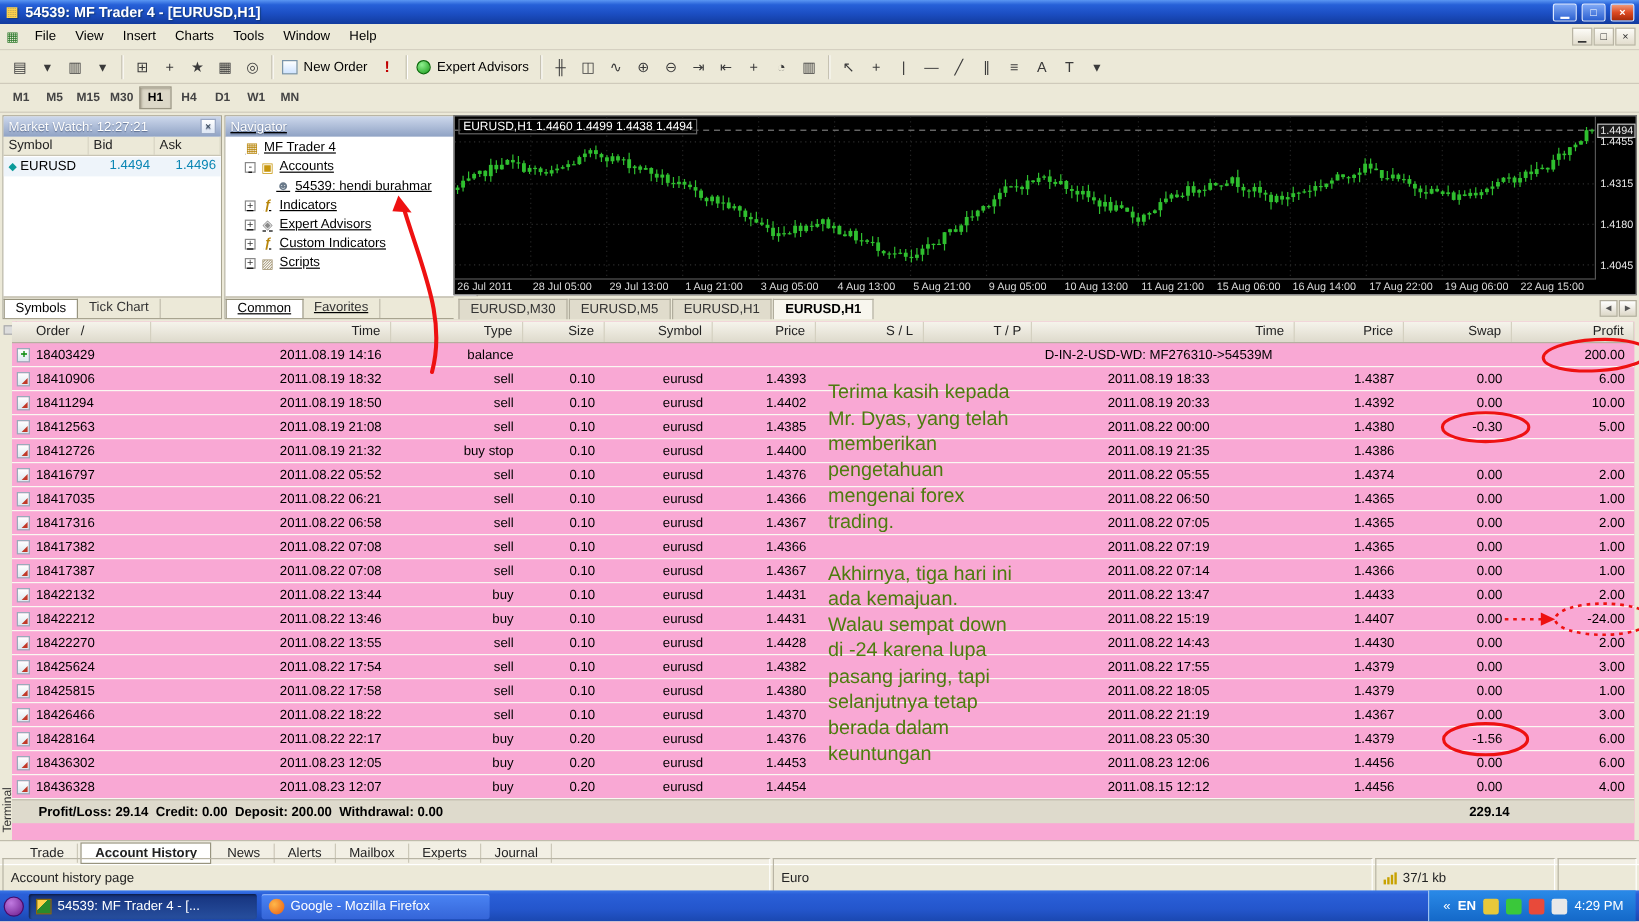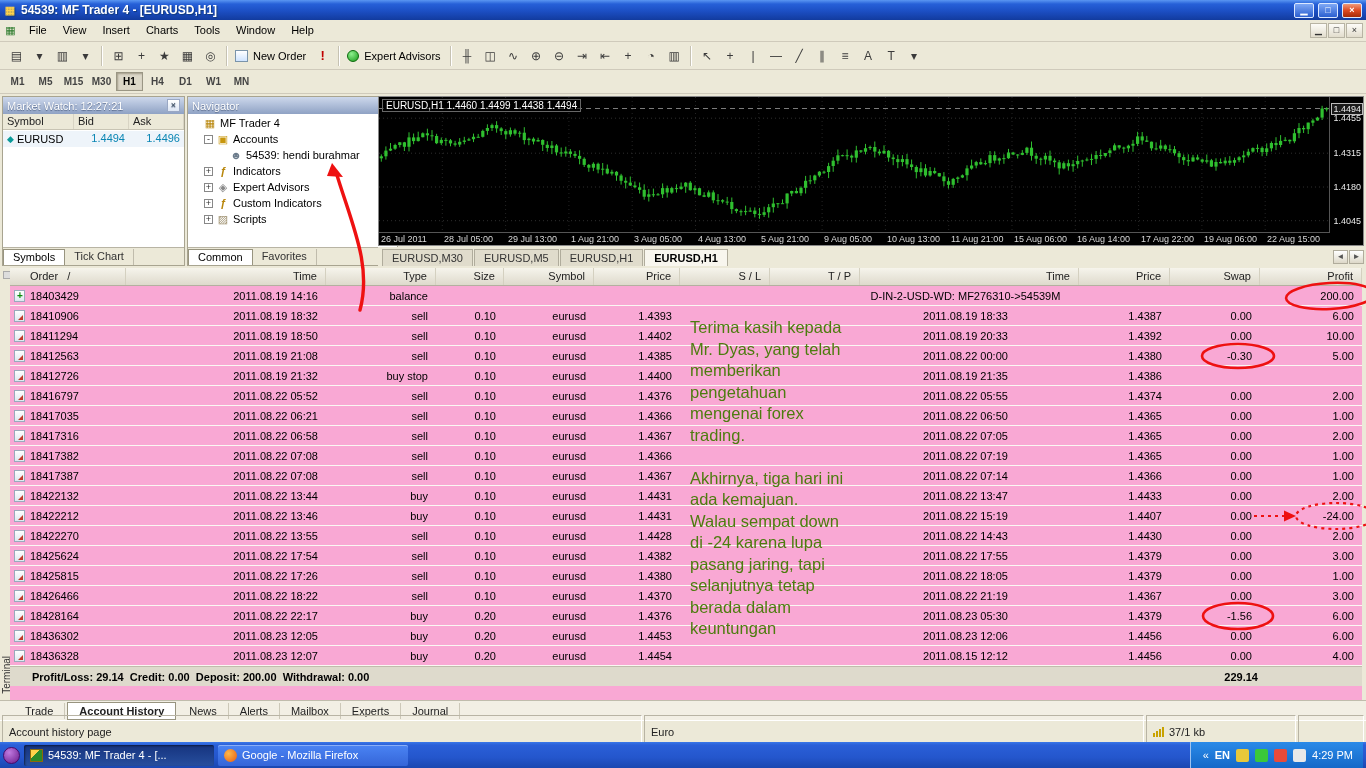--- a/index.html
+++ b/index.html
@@ -33,21 +33,21 @@
   .alert-glyph{color:#c00000;font-weight:bold;font-size:13px;}
 
   
   .tfbar{position:absolute;top:70px;left:0;width:100%;height:24px;background:#ece9d8;border-bottom:1px solid #cfcabb;display:flex;align-items:center;padding:0 4px;gap:1px;}
   .tf-btn{width:27px;height:19px;font-size:10px;font-weight:bold;color:#444;text-align:center;line-height:18px;border:1px solid transparent;}
   .tf-btn.active{background:#dcd8c8;border:1px solid #9a9684;box-shadow:inset 1px 1px 2px rgba(90,80,60,.45);color:#000;}
 
   
   .panel{position:absolute;background:#fff;border:1px solid #a8a490;display:flex;flex-direction:column;}
   #market-watch{left:2px;top:96px;width:183px;height:170px;}
-  #navigator{left:187px;top:96px;width:211px;height:170px;}
+  #navigator{left:187px;top:96px;width:211px;height:170px;text-decoration:underline;}
   .panel-header{flex:0 0 17px;background:linear-gradient(180deg,#cdd8ec,#8fa2c4);display:flex;align-items:center;padding:0 4px;color:#fff;font-size:11px;text-shadow:0 1px 1px #56688a;}
   .panel-close{margin-left:auto;width:13px;height:13px;font-size:9px;line-height:11px;text-align:center;color:#345;background:linear-gradient(#fff,#dde6f4);border:1px solid #9aa8c4;}
   .panel-body{flex:1;background:#fff;overflow:hidden;padding-top:1px;}
   .panel-tabs{flex:0 0 18px;display:flex;background:#ece9d8;border-top:1px solid #b8b4a4;padding-top:1px;align-items:stretch;}
   .p-tab{padding:1px 9px 2px;font-size:11px;color:#333;border-right:1px solid #c0bcac;}
   .p-tab.active{background:#fff;border:1px solid #98947f;border-bottom:none;color:#000;}
 
   .mw-grid{display:grid;grid-template-columns:71px 55px 55px;}
   .mw-head{background:#ece9d8;border-bottom:1px solid #c8c4b4;height:16px;}
   .mw-hcell{padding:1px 4px;border-right:1px solid #d8d4c4;font-size:11px;color:#222;}
@@ -1089,21 +1089,21 @@
           <div class="cell c-time2">2011.08.22 17:55</div>
           <div class="cell c-price2">1.4379</div>
           <div class="cell c-swap">0.00</div>
           <div class="cell c-profit">3.00</div>
         </div>
         <div class="hist-row hist-grid">
           <div class="cell c-order first">
             <span class="row-icon ic-trade"></span>
             <span class="order-text">18425815</span>
           </div>
-          <div class="cell c-time">2011.08.22 17:26</div>
+          <div class="cell c-time">2011.08.22 17:58</div>
           <div class="cell c-type">sell</div>
           <div class="cell c-size">0.10</div>
           <div class="cell c-symbol">eurusd</div>
           <div class="cell c-price">1.4380</div>
           <div class="cell c-sl"></div>
           <div class="cell c-tp"></div>
           <div class="cell c-time2">2011.08.22 18:05</div>
           <div class="cell c-price2">1.4379</div>
           <div class="cell c-swap">0.00</div>
           <div class="cell c-profit">1.00</div>

